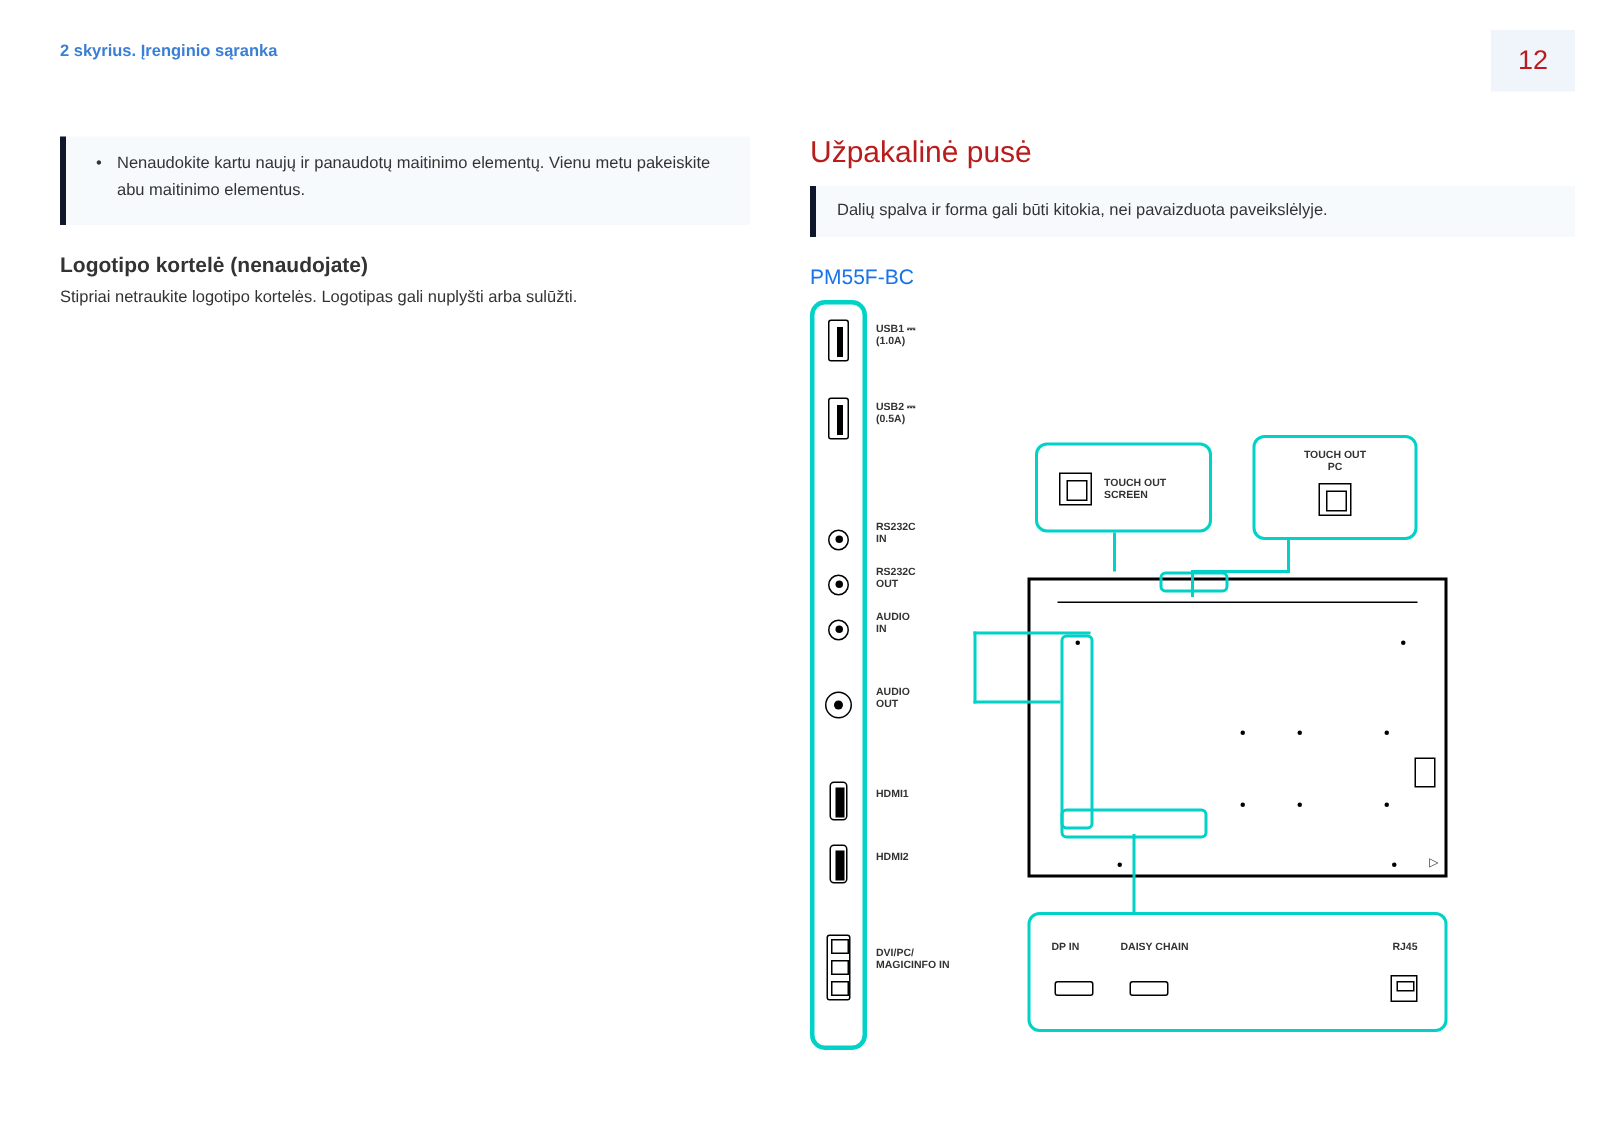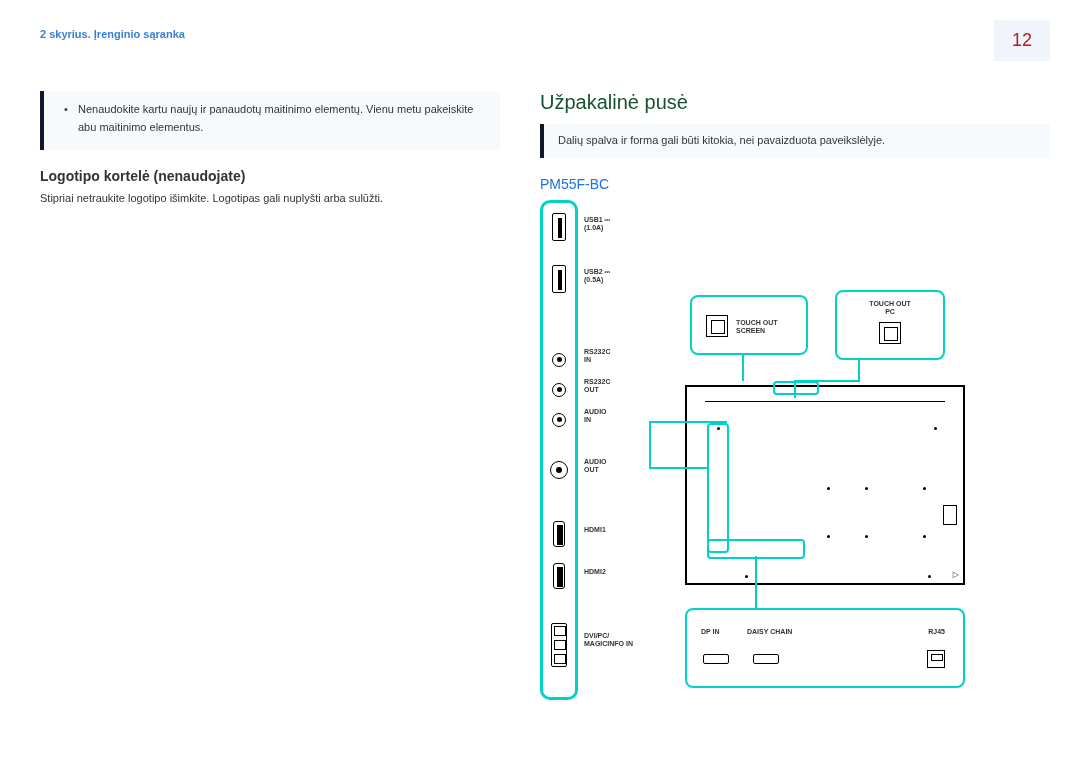--- a/index.html
+++ b/index.html
@@ -50,21 +50,21 @@
   .note-box li::before {
     content: "•"; position: absolute; left: 2px; top: 0;
   }
   .subheading {
     font-size: 14px;
     font-weight: 600;
     margin: 10px 0 6px 0;
   }
   .body-text { font-size: 11px; line-height: 1.6; }
   .h2 {
-    color: #14532d;
+    color: #b91c1c;
     font-size: 20px;
     font-weight: 500;
     margin-bottom: 10px;
   }
   .h3 {
     color: #1a73e8;
     font-size: 14px;
     font-weight: 500;
     margin: 12px 0 8px 0;
   }
@@ -182,21 +182,21 @@
 </div>
 
 <div class="content">
   <div class="left-col">
     <div class="note-box">
       <ul>
         <li>Nenaudokite kartu naujų ir panaudotų maitinimo elementų. Vienu metu pakeiskite abu maitinimo elementus.</li>
       </ul>
     </div>
     <div class="subheading">Logotipo kortelė (nenaudojate)</div>
-    <div class="body-text">Stipriai netraukite logotipo išimkite. Logotipas gali nuplyšti arba sulūžti.</div>
+    <div class="body-text">Stipriai netraukite logotipo kortelės. Logotipas gali nuplyšti arba sulūžti.</div>
   </div>
 
   <div class="right-col">
     <div class="h2">Užpakalinė pusė</div>
     <div class="note-box" style="padding:8px 14px;">
       <span>Dalių spalva ir forma gali būti kitokia, nei pavaizduota paveikslėlyje.</span>
     </div>
     <div class="h3">PM55F-BC</div>
 
     <div class="diagram-area">

